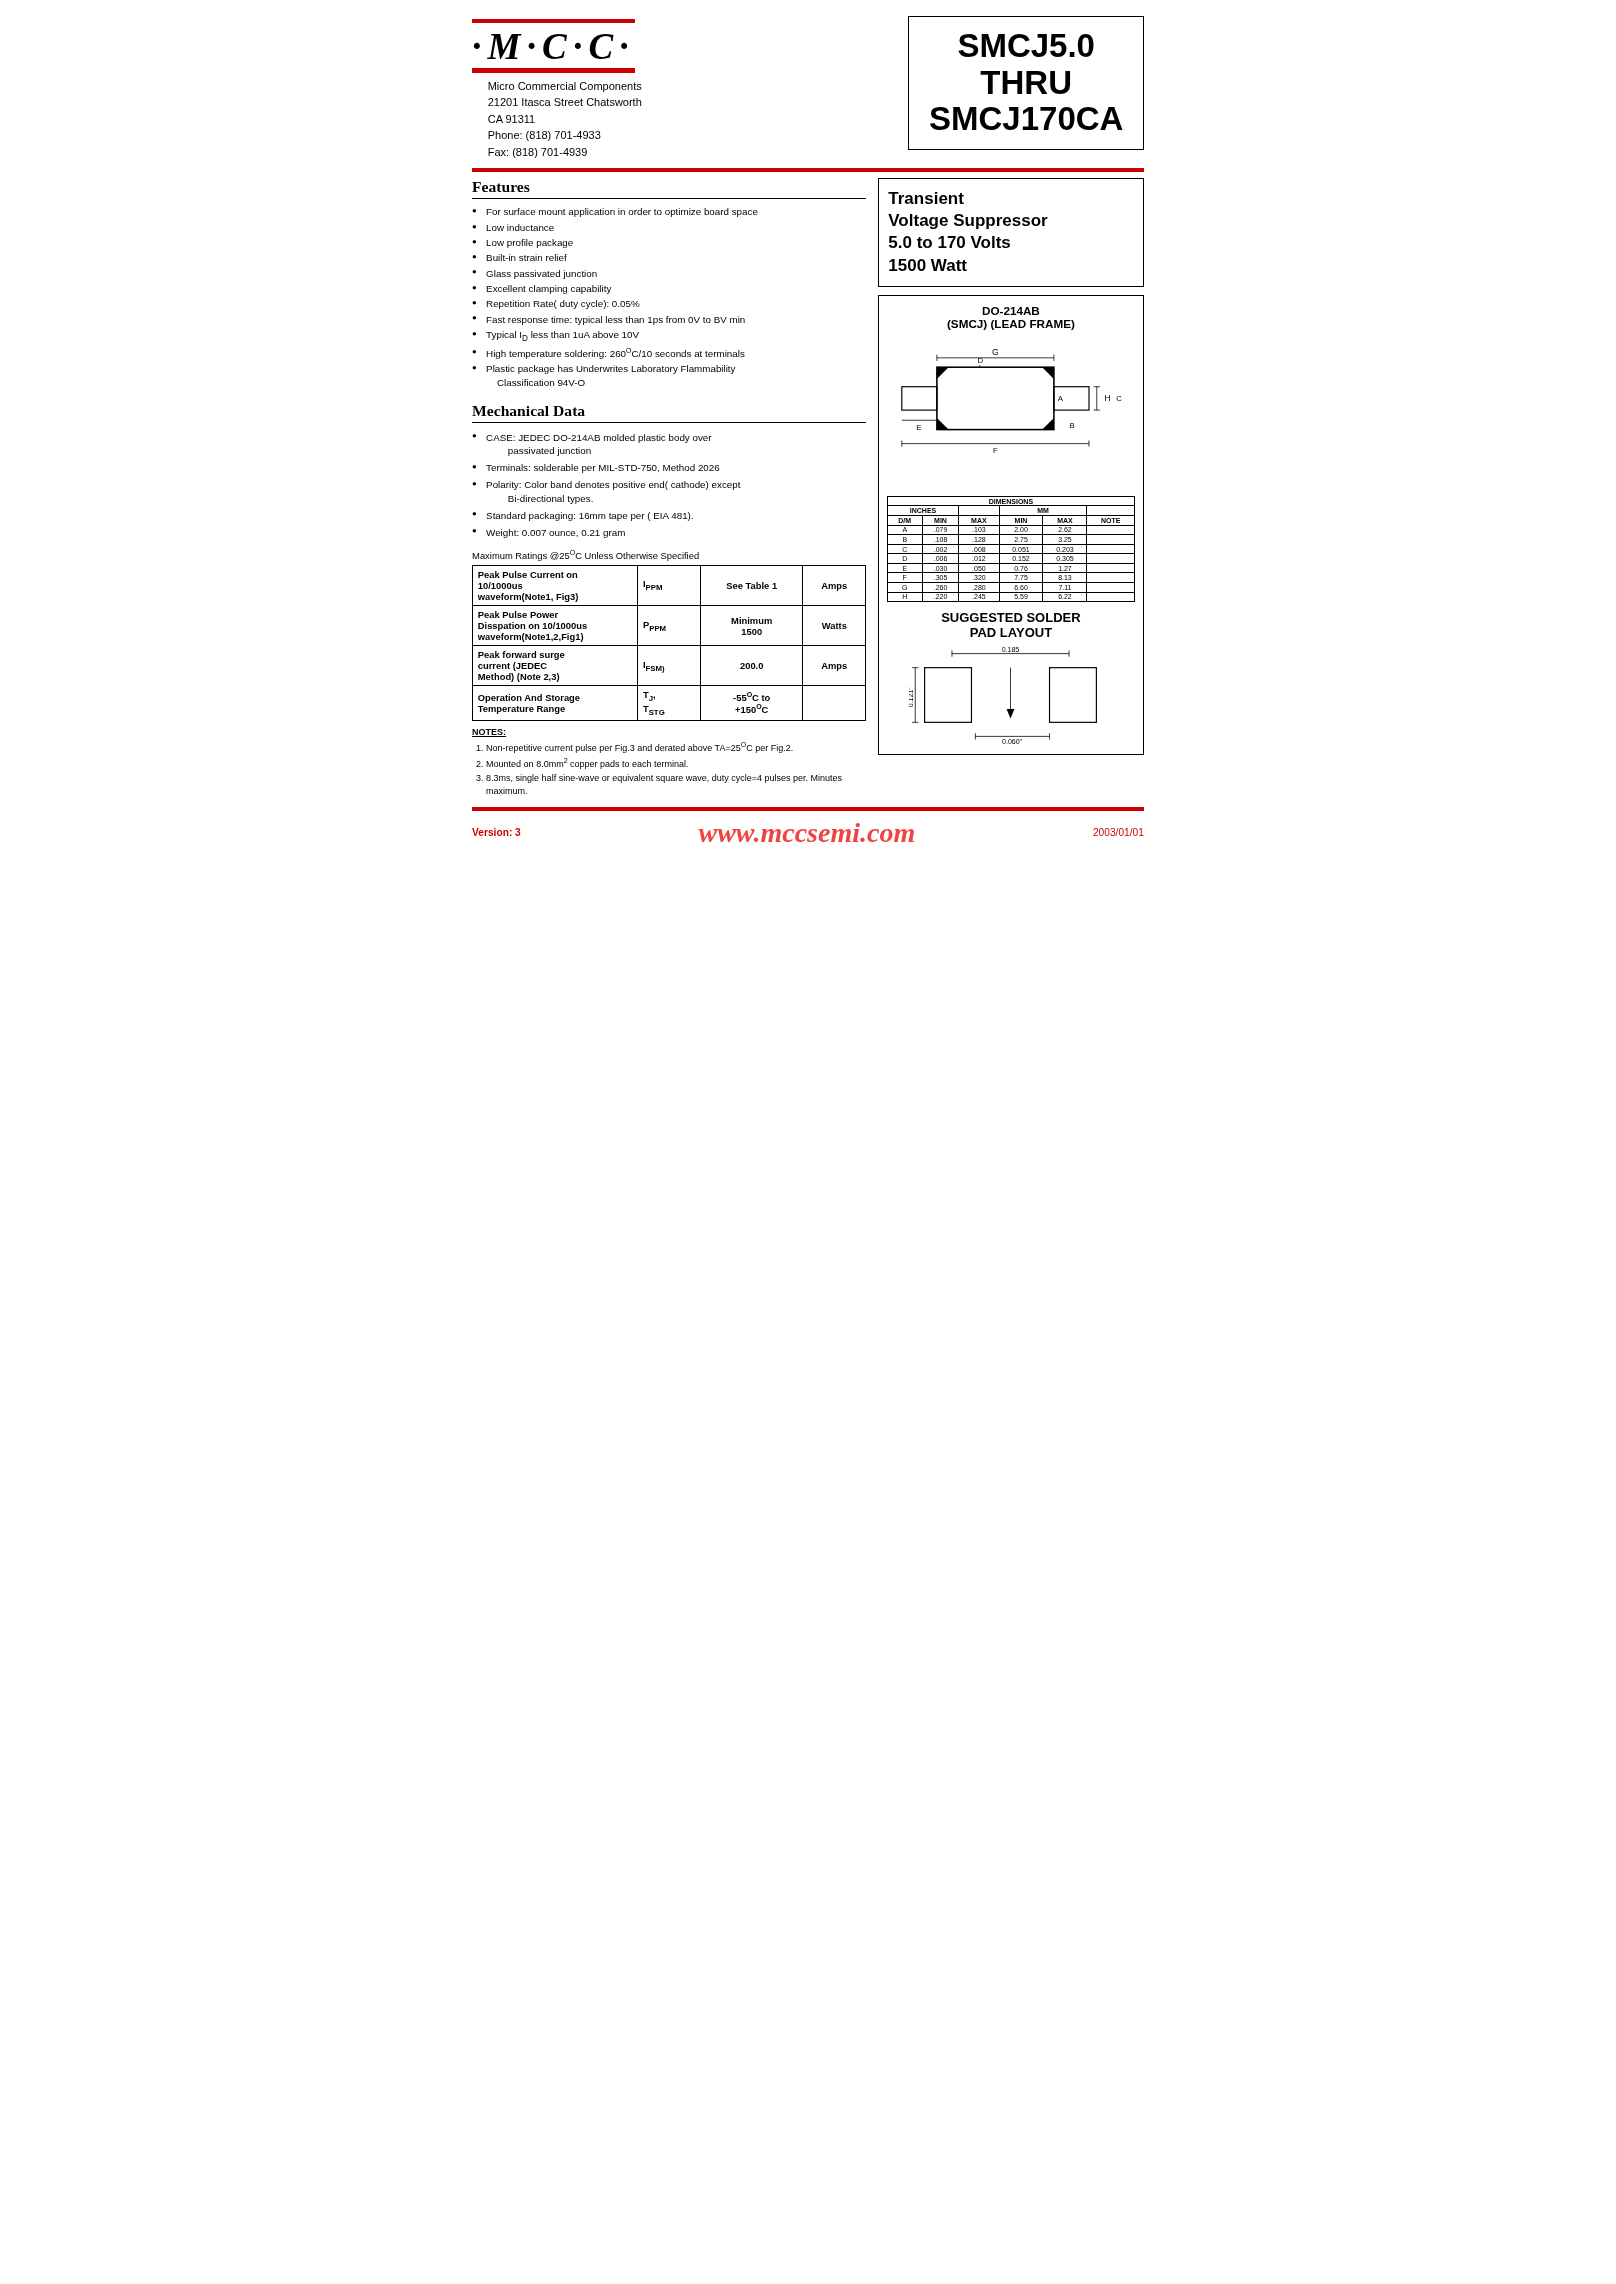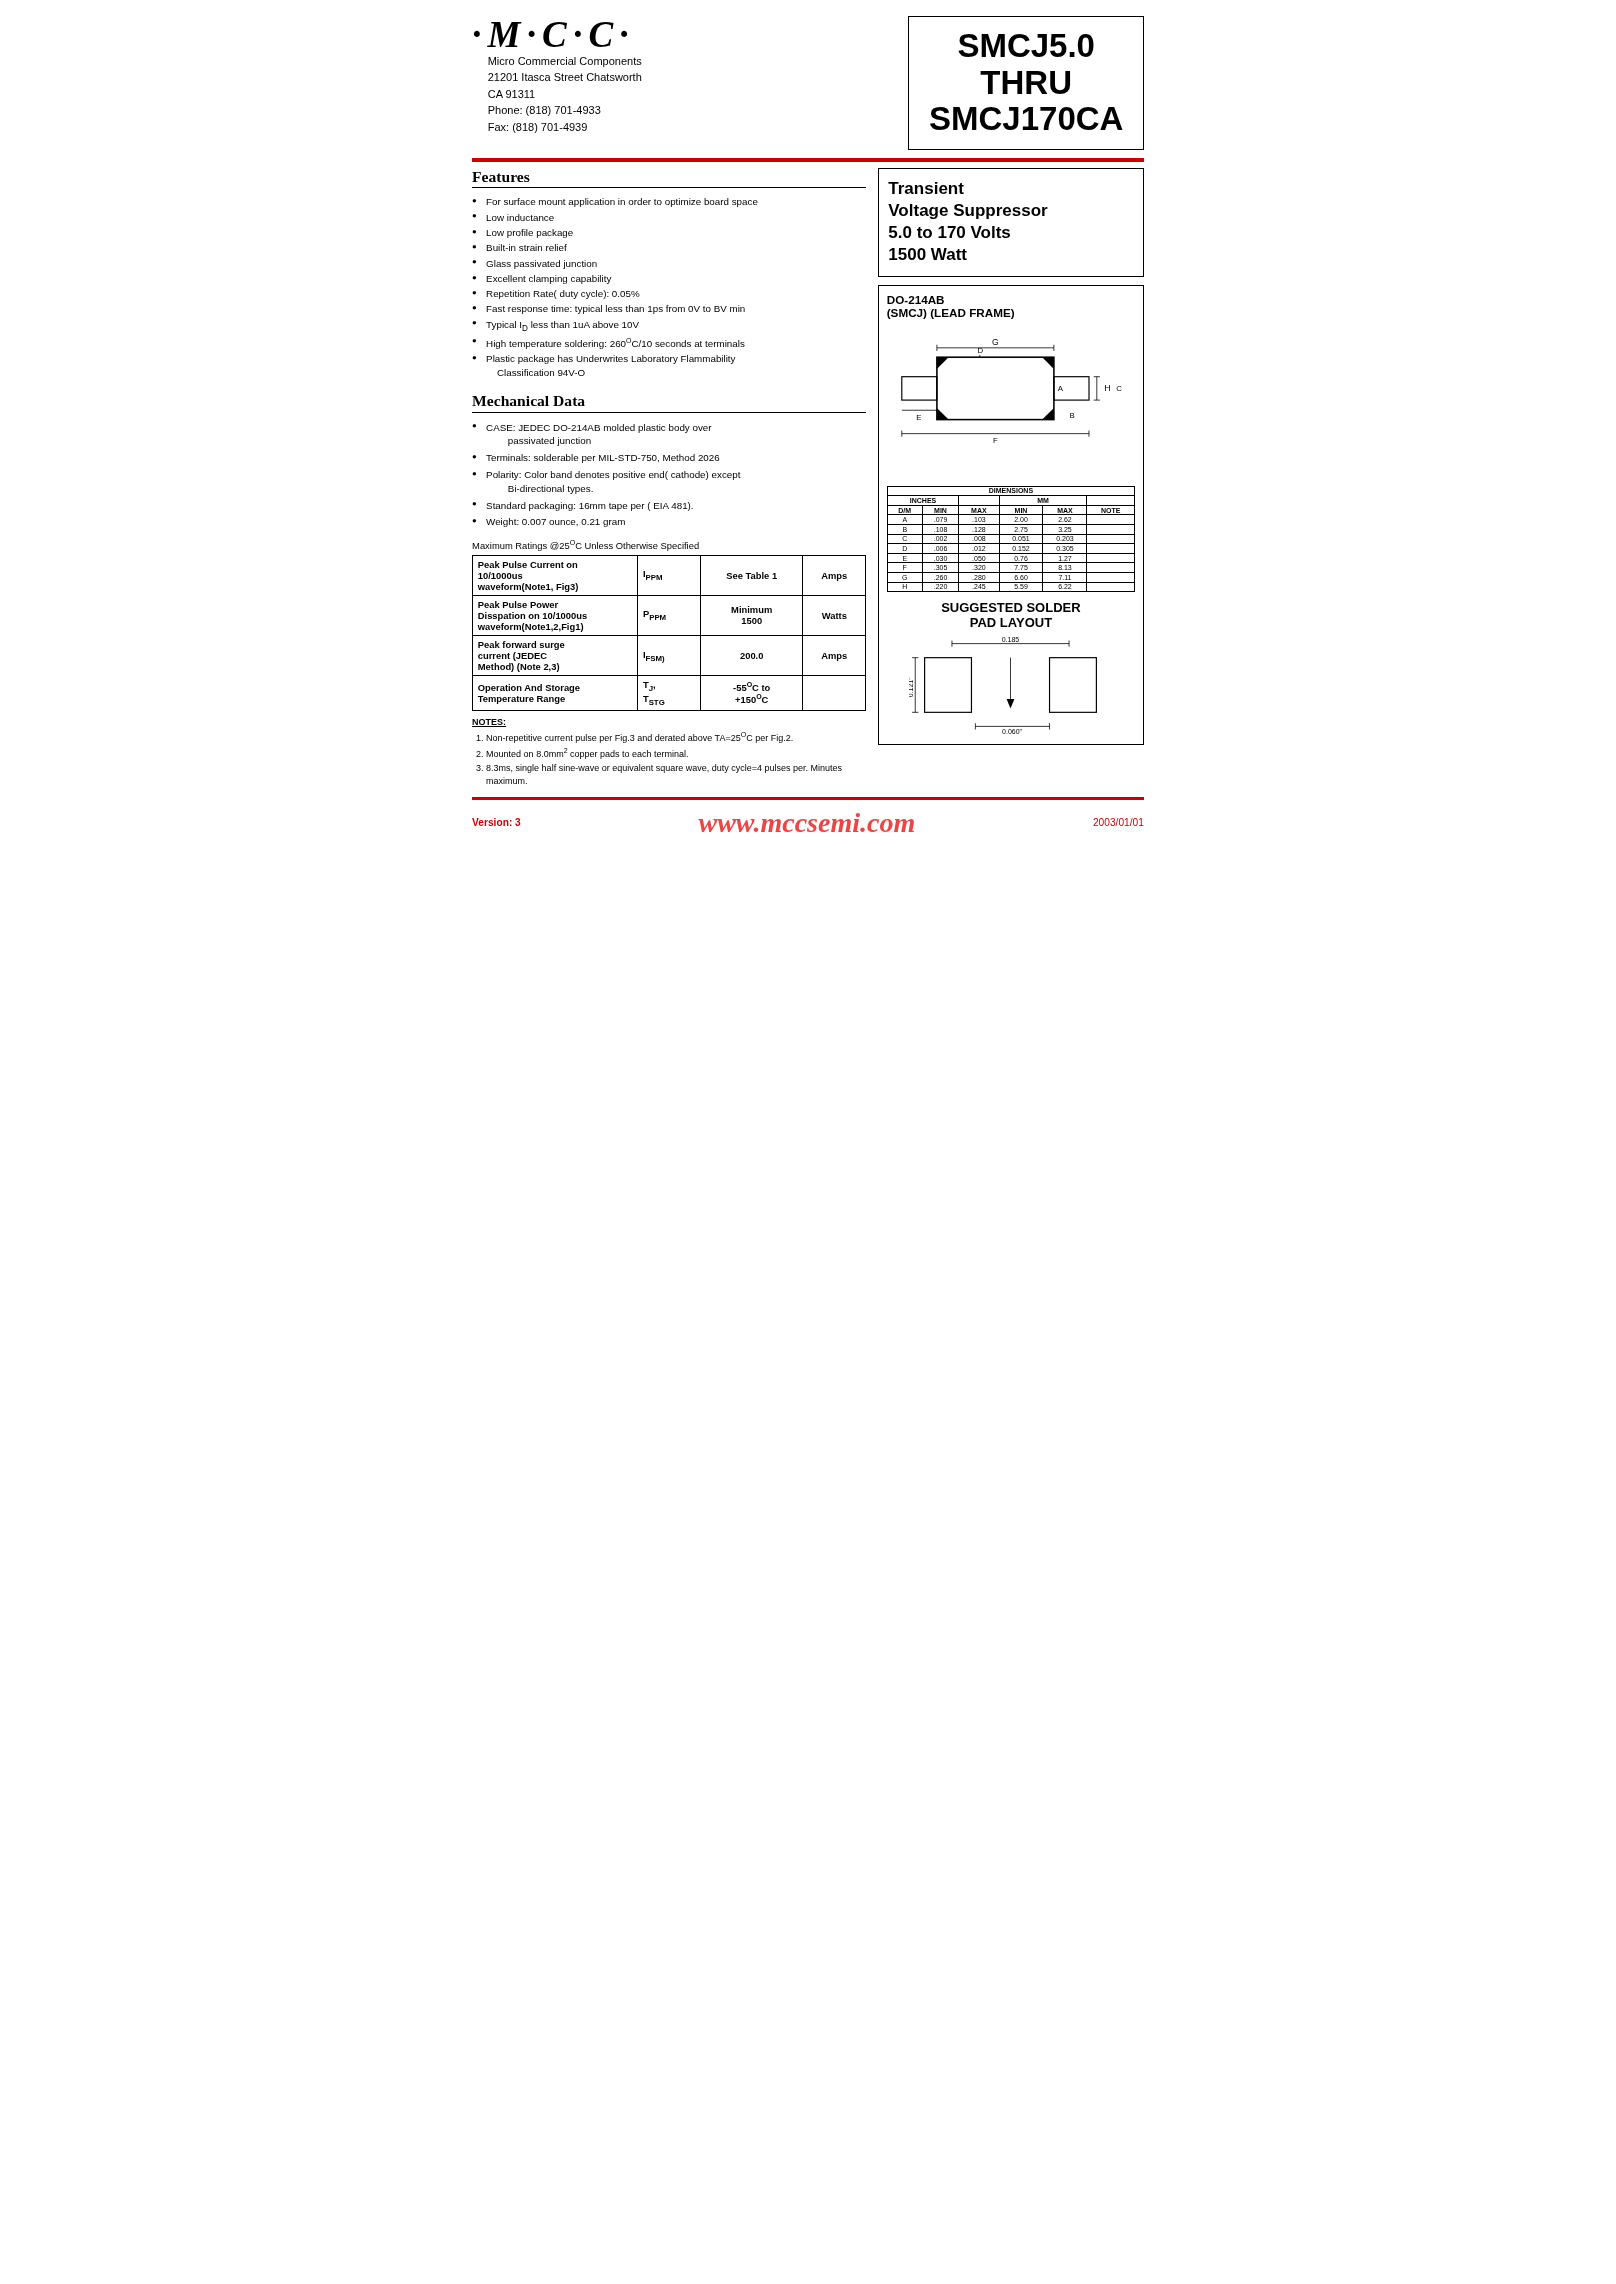--- a/index.html
+++ b/index.html
@@ -115,20 +115,21 @@
       font-weight: bold;
       line-height: 1.3;
     }
     
     .package-box {
       border: 1.6px solid #000;
       padding: 7.8px;
       margin-bottom: 7.8px;
     }
     .package-title {
+      text-align: center;
       font-size: 11.7px;
       font-weight: bold;
       margin-bottom: 6.2px;
     }
     
     .dim-table {
       width: 100%;
       border-collapse: collapse;
       font-size: 7px;
       margin-top: 3.9px;
@@ -245,21 +246,21 @@
     }
     sup {
       font-size: 7px;
     }
   </style>
 </head>
 <body>
 
 <div class="header">
   <div class="logo-section">
-    <div style="display:flex; flex-direction:row; align-items:center;">
+    <div style="display:flex; flex-direction:column; align-items:center;">
       <div class="logo-bar"></div>
       <span class="logo-text">·M·C·C·</span>
       <div class="logo-bar"></div>
     </div>
     <div class="company-info">
       <div>Micro Commercial Components</div>
       <div>21201 Itasca Street Chatsworth</div>
       <div>CA 91311</div>
       <div>Phone: (818) 701-4933</div>
       <div>Fax:    (818) 701-4939</div>

